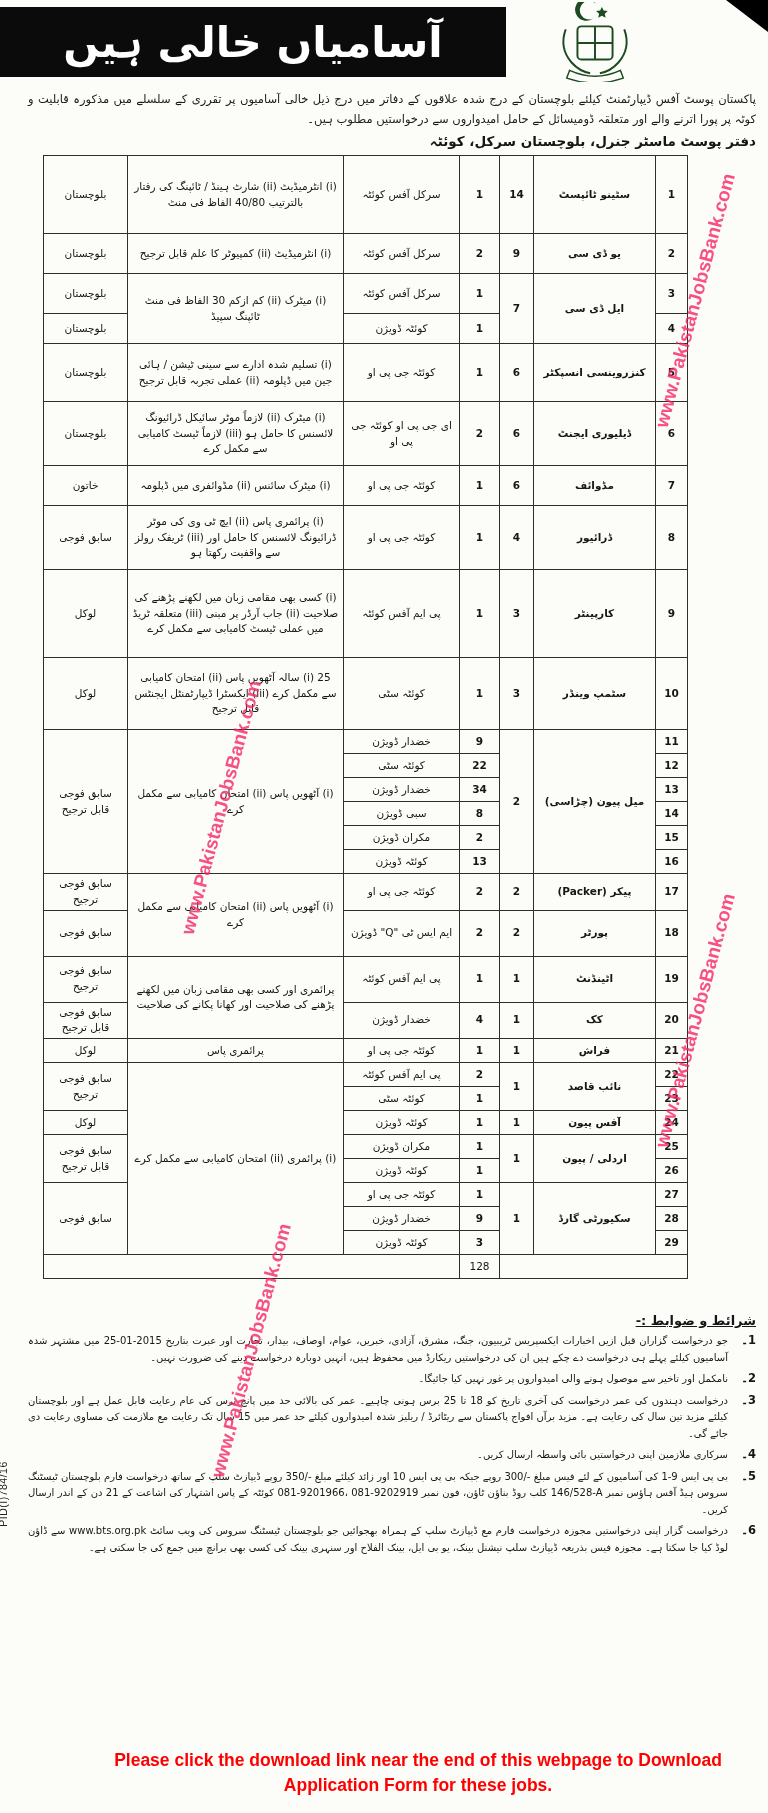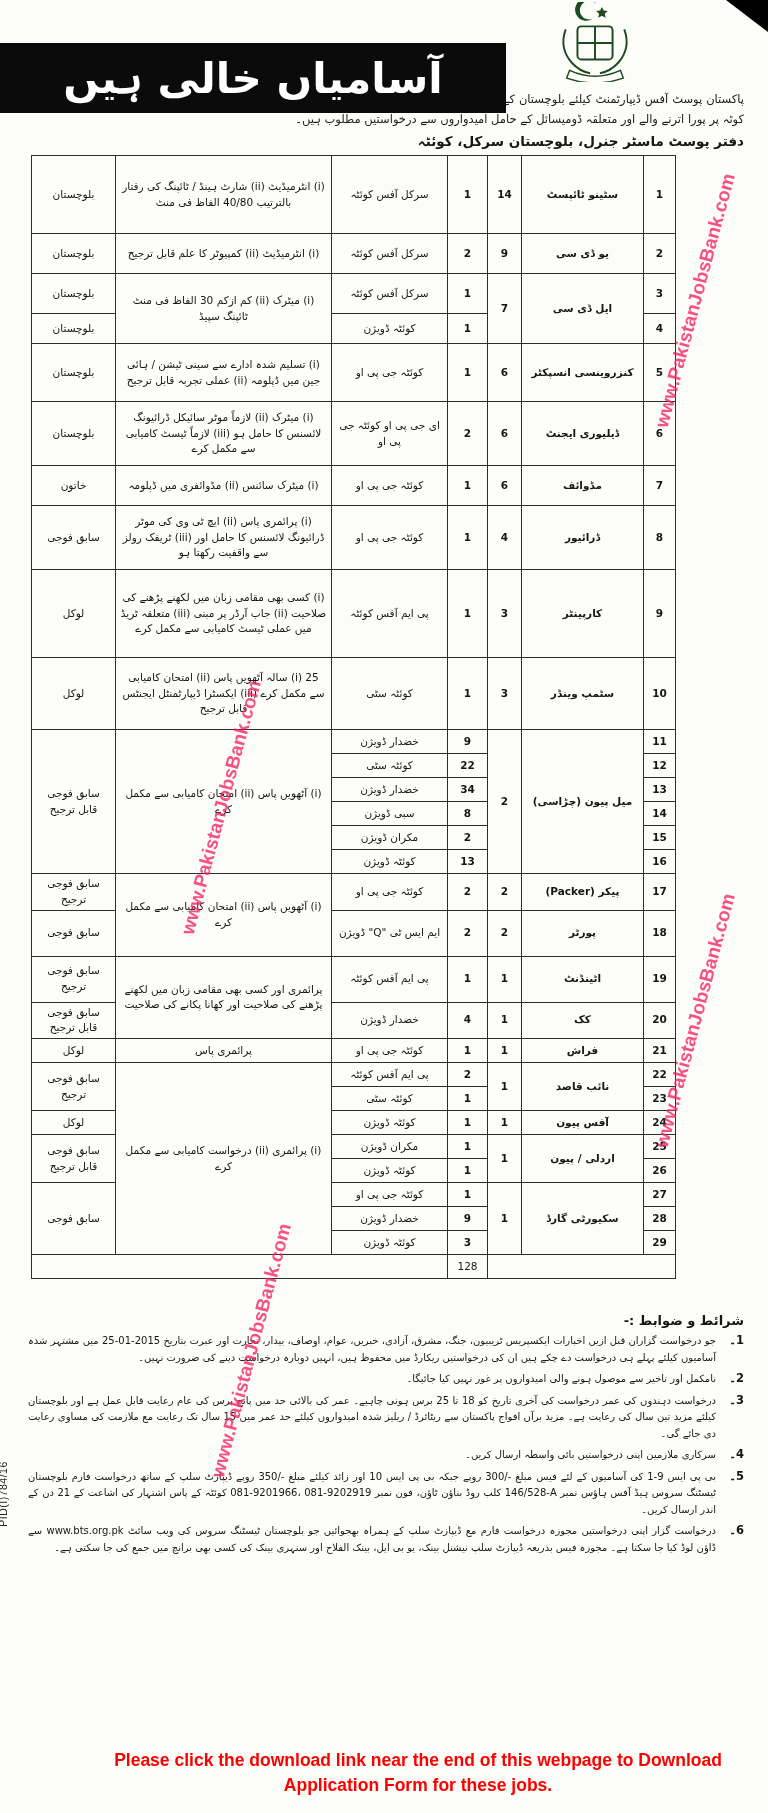--- a/index.html
+++ b/index.html
@@ -16,30 +16,29 @@
   }
   
   .banner {
     position: absolute; left: 0; top: 7px;
     width: 506px; height: 70px;
     background: #0b0b0b;
     display: flex; align-items: center; justify-content: center;
     color: #ffffff;
     font-size: 42px; font-weight: 700;
     letter-spacing: 1px;
-    margin-top: 36px;
   }
   .emblem-wrap { position: absolute; left: 546px; top: 2px; width: 98px; height: 80px; }
   .corner-wedge {
     position: absolute; right: 0; top: 0; width: 0; height: 0;
     border-left: 42px solid transparent;
     border-top: 32px solid #000;
   }
   
-  .flow { padding: 90px 24px 0 28px; }
+  .flow { padding: 90px 12px 0 28px; }
   .intro {
     font-size: 11.5px; line-height: 1.7; text-align: justify;
     color: #1c1c1c;
   }
   .office-line {
     text-align: right; font-weight: 700; font-size: 13.5px;
     margin: 4px 0 6px 0;
   }
   
   table.vac {
@@ -66,21 +65,21 @@
   td.cn  { font-weight: 700; font-size: 12px; }
   td.cb, td.cc { font-weight: 700; font-size: 11.5px; }
   td.cq  { text-align: right; padding: 3px 6px; }
   tr.h78 { height: 78px; } tr.h64 { height: 64px; } tr.h58 { height: 58px; }
   tr.h88 { height: 88px; } tr.h72 { height: 72px; } tr.h46 { height: 46px; }
   tr.h40 { height: 40px; } tr.h30 { height: 30px; } tr.h24 { height: 24px; }
   td.tot { font-weight: 400; font-size: 12.5px; }
   
   .terms { margin: 12px 0 0 0; }
   .terms-heading {
-    font-weight: 700; font-size: 13px; 
+    font-weight: 700; font-size: 13px; text-decoration: underline;
     margin-bottom: 5px;
     margin-top: 34px;
   }
   .term-item { display: flex; margin-bottom: 5px; }
   .t-num { flex: none; width: 28px; font-weight: 700; font-size: 11.5px; }
   .t-text { flex: 1; font-size: 10px; line-height: 1.65; text-align: justify; }
   
   .watermark {
     position: absolute;
     color: rgba(244, 38, 100, 0.8);
@@ -322,21 +321,21 @@
           <td>کوئٹہ جی پی او</td>
           <td class="cq">پرائمری پاس</td>
           <td>لوکل</td>
         </tr>
         <tr class="h24">
           <td class="cs">22</td>
           <td class="cn" rowspan="2">نائب قاصد</td>
           <td class="cb" rowspan="2">1</td>
           <td class="cc">2</td>
           <td>پی ایم آفس کوئٹہ</td>
-          <td class="cq" rowspan="8">‎(i)‎ پرائمری ‎(ii)‎ درخواست کامیابی سے مکمل کرے</td>
+          <td class="cq" rowspan="8">‎(i)‎ پرائمری ‎(ii)‎ امتحان کامیابی سے مکمل کرے</td>
           <td rowspan="2">سابق فوجی ترجیح</td>
         </tr>
         <tr class="h24">
           <td class="cs">23</td>
           <td class="cc">1</td>
           <td>کوئٹہ سٹی</td>
         </tr>
         <tr class="h24">
           <td class="cs">24</td>
           <td class="cn">آفس پیون</td>

